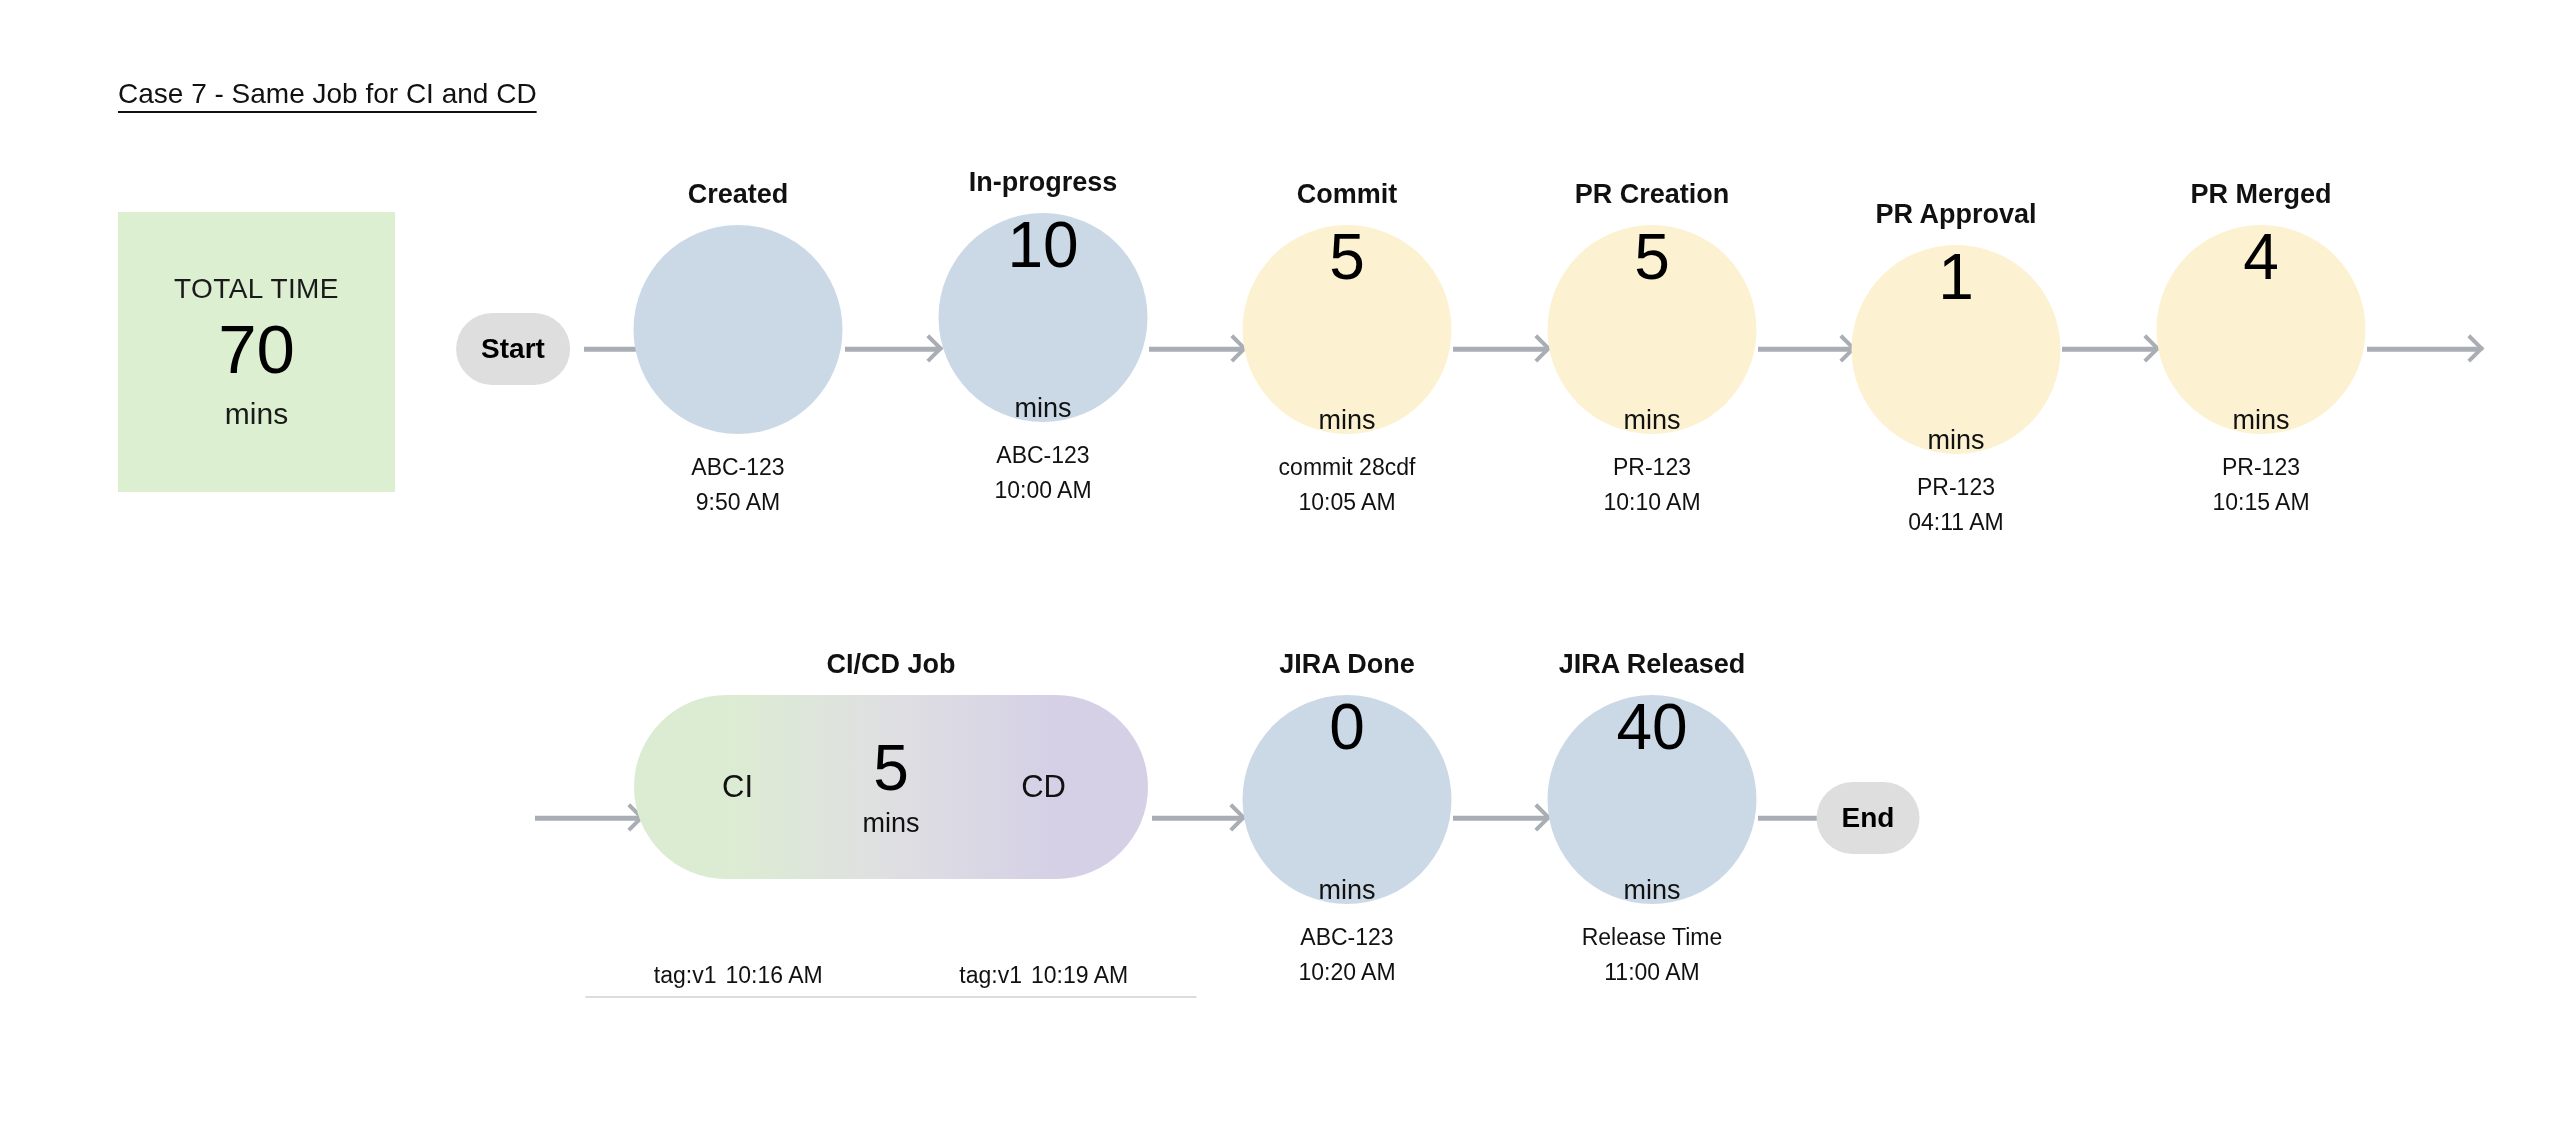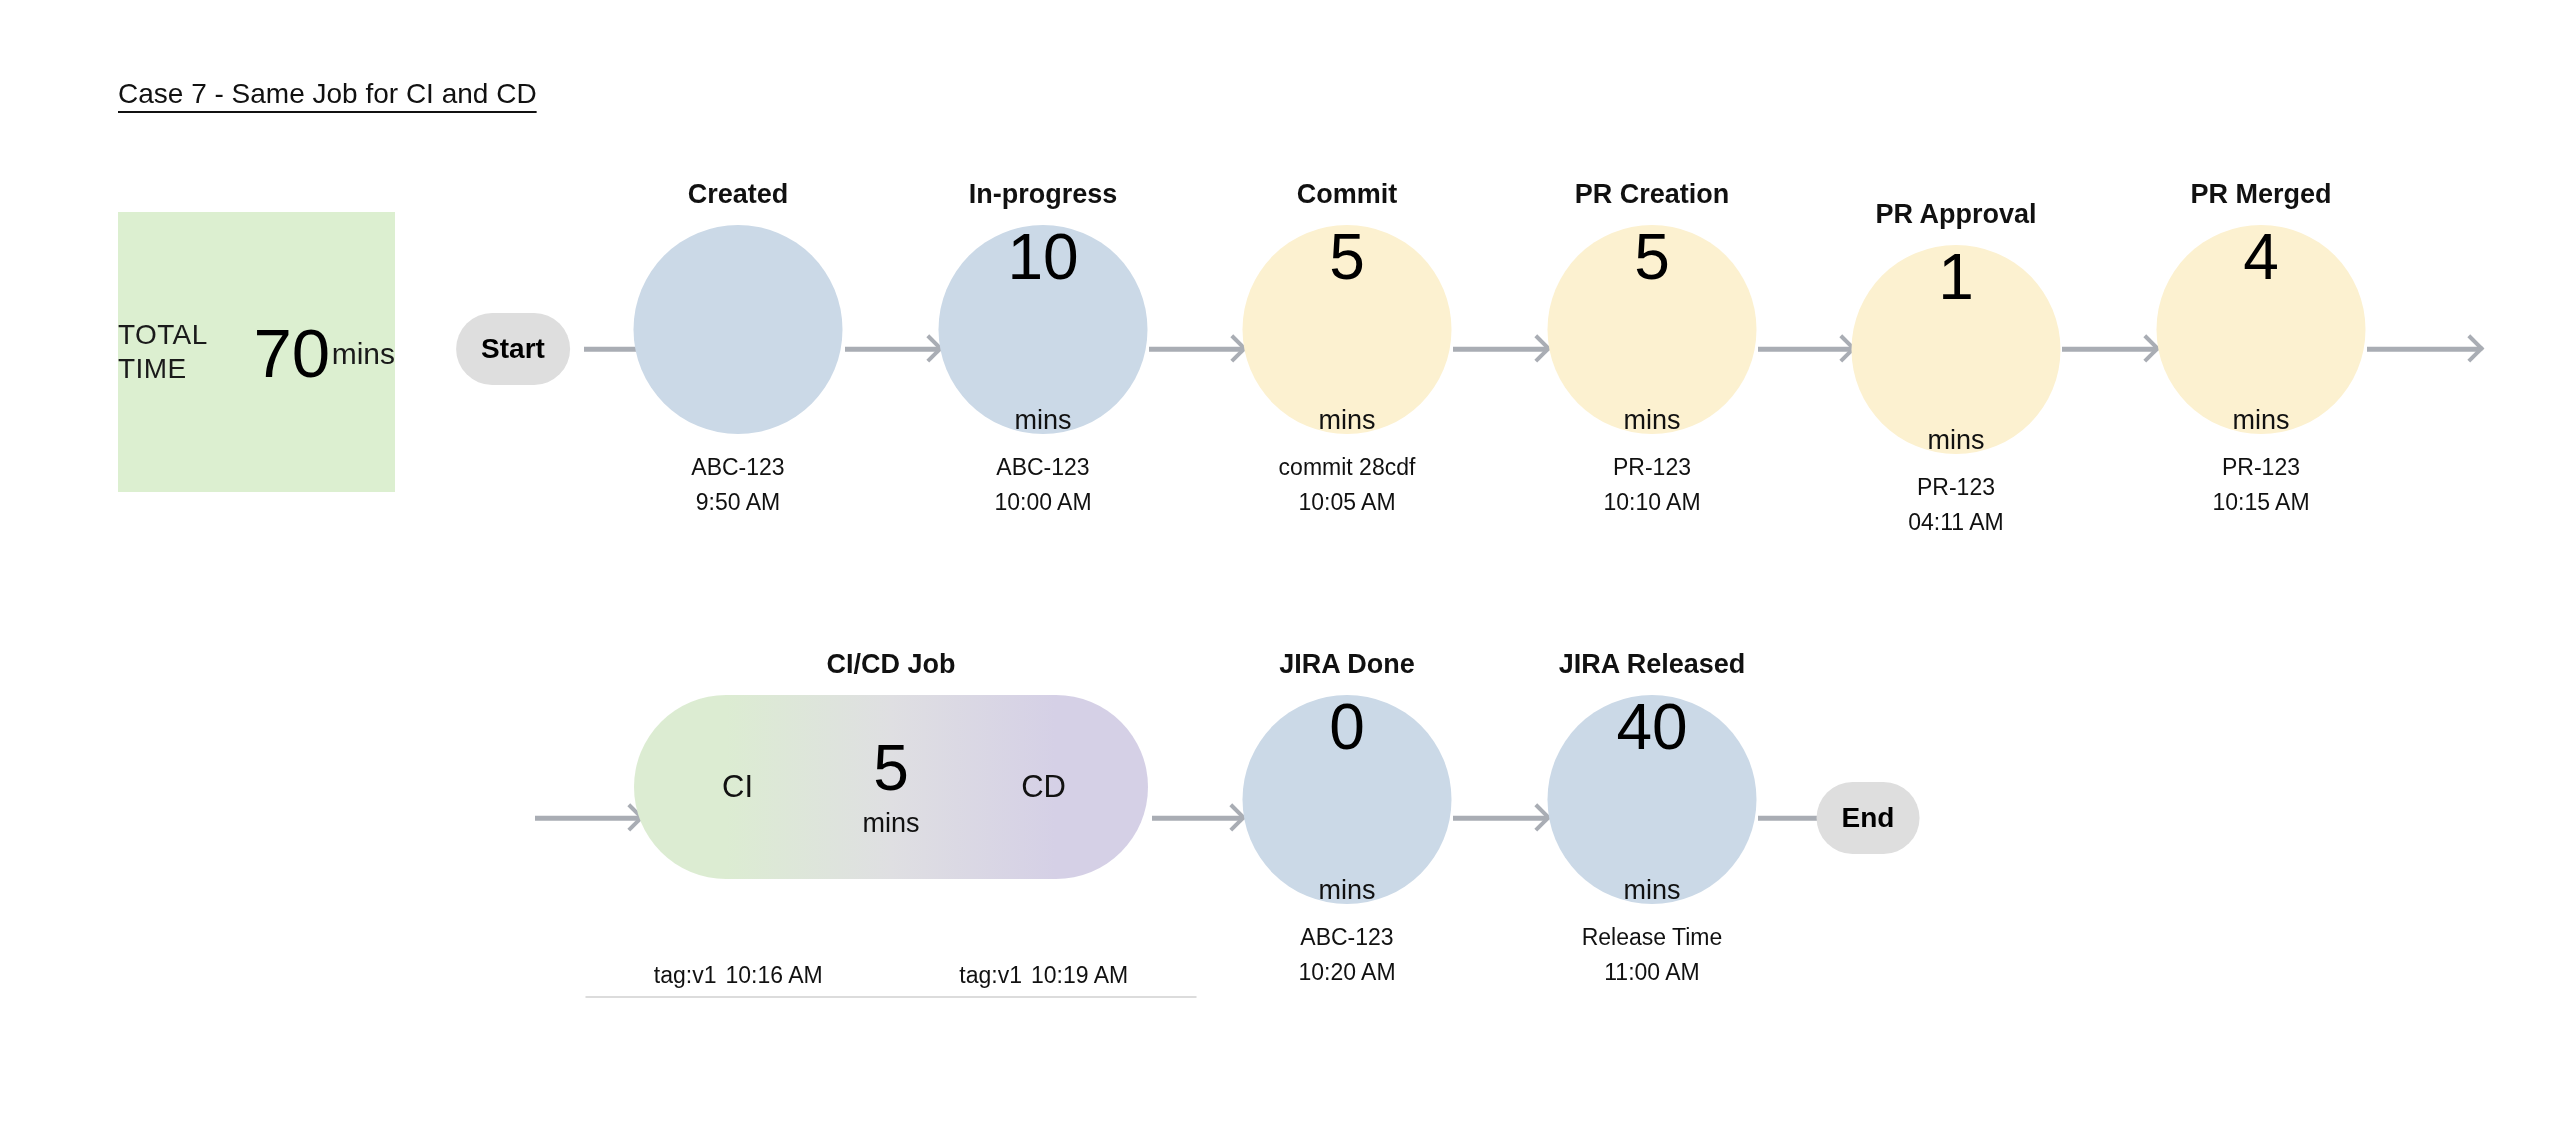--- a/index.html
+++ b/index.html
@@ -32,21 +32,21 @@
 
   
   .total-card {
     position: absolute;
     left: 118px;
     top: 212px;
     width: 277px;
     height: 280px;
     background: #dcefd0;
     display: flex;
-    flex-direction: row;
+    flex-direction: column;
     align-items: center;
     justify-content: center;
     gap: 1.5px;
   }
   .total-card .tc-label {
     font-size: 28px;
     letter-spacing: 0.4px;
     color: #1a1a1a;
     line-height: 1.2;
   }
@@ -237,21 +237,21 @@
   <div class="bubble blue">
     <div class="num"></div>
     <div class="unit"></div>
   </div>
   <div class="node-meta">
     <div>ABC-123</div>
     <div>9:50 AM</div>
   </div>
 </div>
 
-<div class="node" style="left:1043px; top:180px;">
+<div class="node" style="left:1043px; top:168px;">
   <div class="node-label">In-progress</div>
   <div class="bubble blue">
     <div class="num">10</div>
     <div class="unit">mins</div>
   </div>
   <div class="node-meta">
     <div>ABC-123</div>
     <div>10:00 AM</div>
   </div>
 </div>

